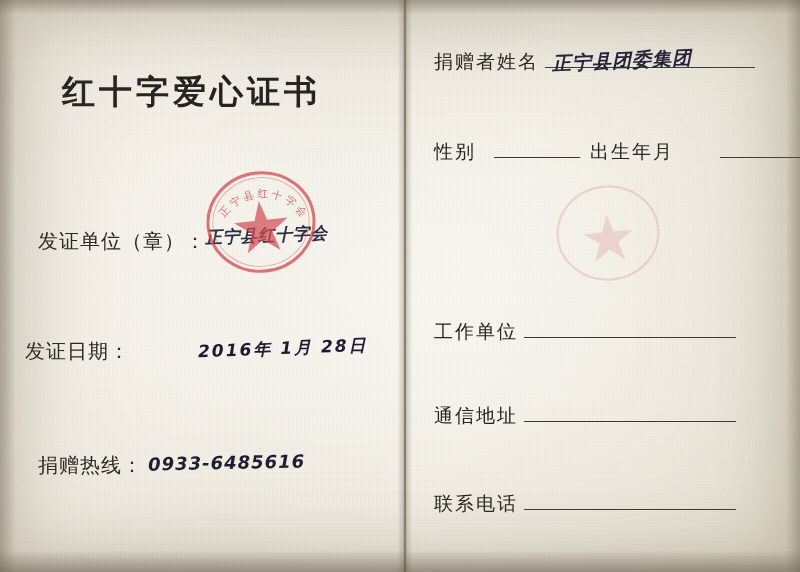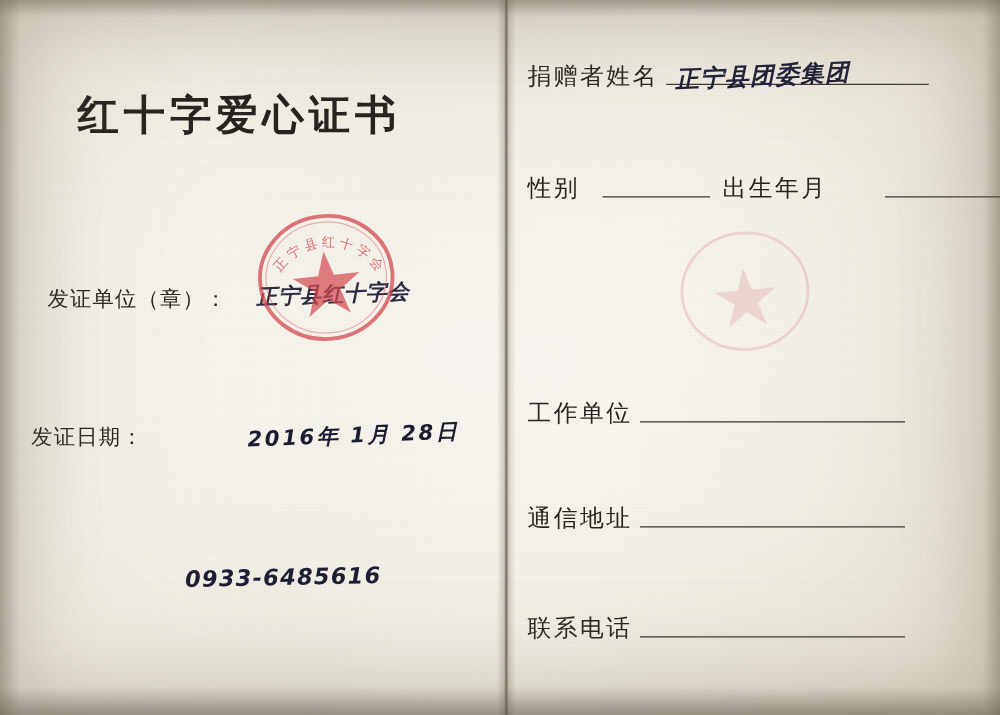--- a/index.html
+++ b/index.html
@@ -100,21 +100,21 @@
     top: 70px;
     font-size: 33px;
     letter-spacing: 4px;
     color: #23211e;
     font-weight: 700;
     font-family: "DejaVu Serif", "Liberation Serif", serif;
     white-space: nowrap;
   }
   .field-row {
     position: absolute;
-    font-size: 17px;
+    font-size: 20px;
     color: #26241f;
     font-family: "DejaVu Serif", "Liberation Serif", serif;
     white-space: nowrap;
     letter-spacing: 1px;
   }
   .issuer-row { left: 38px; top: 228px; }
   .date-row   { left: 25px; top: 338px; font-family: Liberation Serif, serif; }
   .hotline-row{ left: 38px; top: 452px; }
 
   .hand {
@@ -173,21 +173,21 @@
     height: 106px;
     transform: rotate(-5deg);
     pointer-events: none;
     opacity: .30;
   }
   .stamp svg, .stamp-faint svg { width: 100%; height: 100%; display: block; }
 
   
   .page-right {
     position: absolute;
-    left: 400px; top: 0;
+    left: 412px; top: 0;
     width: 388px; height: 572px;
   }
   .r-row {
     position: absolute;
     left: 22px;
     display: flex;
     align-items: flex-end;
     white-space: nowrap;
   }
   .r-label {
@@ -224,20 +224,21 @@
   <div class="page-left">
 
     <div class="cert-title">红十字爱心证书</div>
 
     <div class="field-row issuer-row">发证单位（章）：</div>
     <div class="hand hand-issuer">正宁县红十字会</div>
 
     <div class="field-row date-row">发证日期：</div>
     <div class="hand hand-date">2016年 1月 28日</div>
 
+    <div class="field-row hotline-row">捐赠热线：</div>
     <div class="hand-hotline">0933-6485616</div>
 
     <div class="stamp">
       <svg viewBox="0 0 120 112">
         <ellipse cx="60" cy="56" rx="55" ry="51" fill="none" stroke="#d4494f" stroke-width="3.2" opacity="0.85"></ellipse>
         <ellipse cx="60" cy="56" rx="50" ry="46" fill="none" stroke="#d4494f" stroke-width="1" opacity="0.45"></ellipse>
         <path d="M60 34 l6.6 20.3 21.3 0 -17.2 12.5 6.5 20.3 -17.2-12.5 -17.2 12.5 6.5-20.3 -17.2-12.5 21.3 0 Z" fill="#d4494f" opacity="0.8"></path>
         <path id="arcTop" d="M 16 60 A 46 42 0 0 1 104 60" fill="none"></path>
         <text font-size="11" fill="#d4494f" opacity="0.9" font-family="DejaVu Serif, serif" letter-spacing="3">
           <textPath href="#arcTop" startOffset="12%">正宁县红十字会</textPath>

